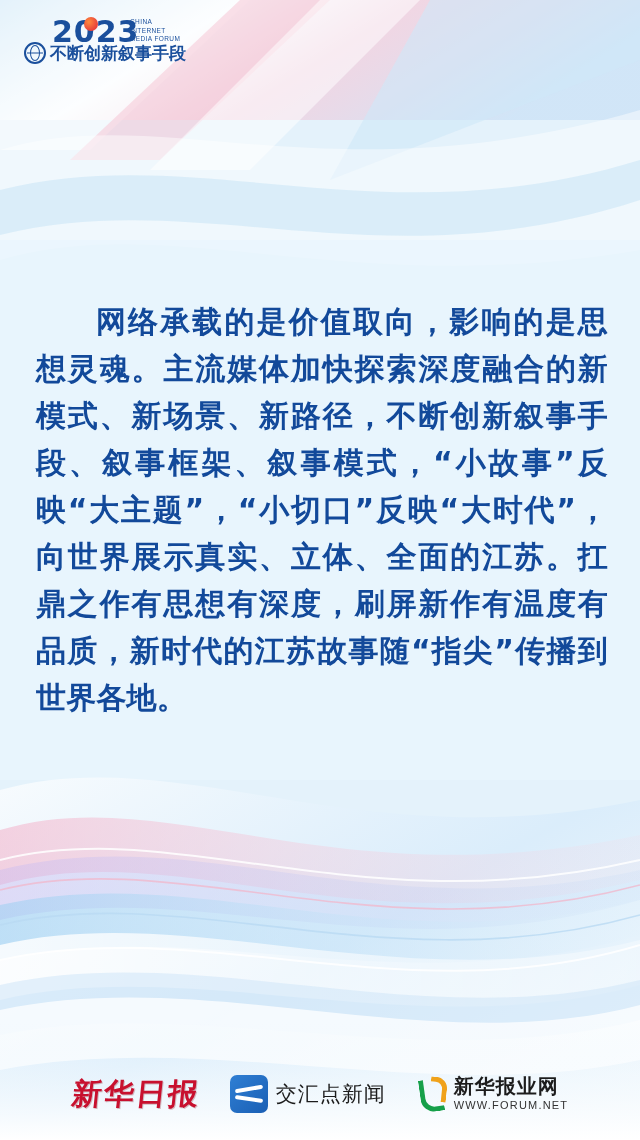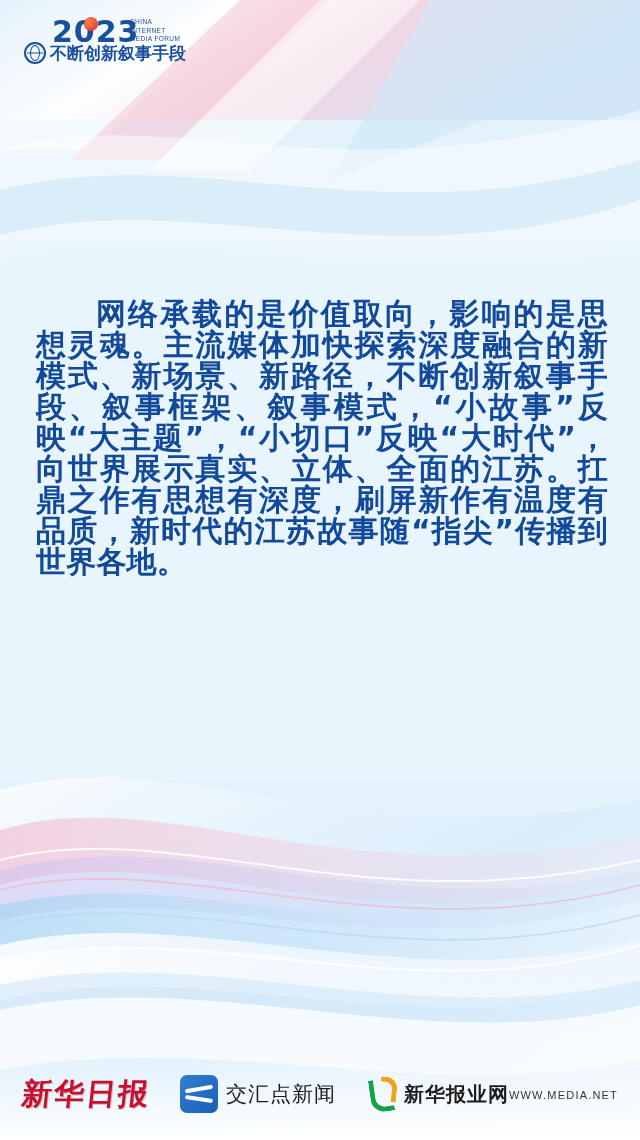--- a/index.html
+++ b/index.html
@@ -108,21 +108,21 @@
   }
 
   
   .article {
     position: absolute;
     top: 298px;
     left: 36px;
     width: 572px;
     font-family: "DejaVu Sans", sans-serif;
     font-size: 30px;
-    line-height: 31px;
+    line-height: 47px;
     color: #12499a;
     font-weight: 600;
     letter-spacing: 0.2px;
     text-align: justify;
   }
   .article p {
     margin: 0;
     text-indent: 2em;
   }
 
@@ -205,22 +205,22 @@
     top: 2px;
     width: 12px;
     height: 20px;
     border-right: 5px solid #f0a21a;
     border-top: 5px solid #f0a21a;
     border-radius: 0 12px 0 0;
     transform: rotate(6deg);
   }
   .brand-xhby-texts {
     display: flex;
+    flex-direction: column;
     line-height: 1.05;
-    align-items: center;
   }
   .brand-xhby-cn {
     font-family: "DejaVu Sans", sans-serif;
     font-size: 20px;
     font-weight: bold;
     color: #1c1c1c;
     letter-spacing: 1px;
   }
   .brand-xhby-url {
     font-family: "Liberation Sans", sans-serif;
@@ -318,19 +318,19 @@
 
     <div class="brand">
       <span class="brand-jhd-mark"></span>
       <span class="brand-jhd-text">交汇点新闻</span>
     </div>
 
     <div class="brand">
       <span class="brand-xhby-mark"></span>
       <span class="brand-xhby-texts">
         <span class="brand-xhby-cn">新华报业网</span>
-        <span class="brand-xhby-url">WWW.MEDIA.NET</span>
+        <span class="brand-xhby-url">WWW.FORUM.NET</span>
       </span>
     </div>
 
   </div>
 
 </div>
 
 </body></html>

